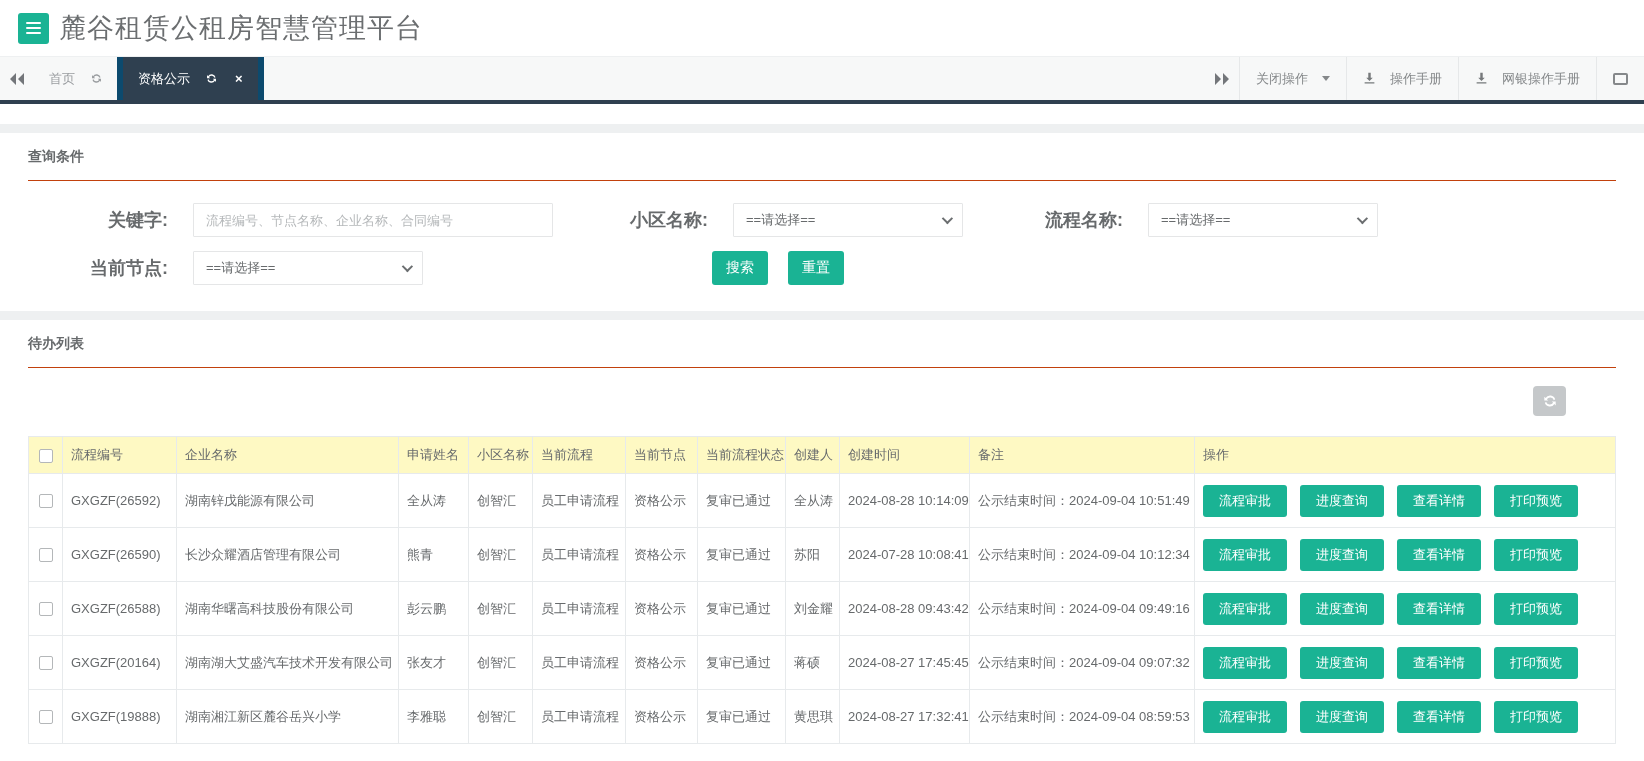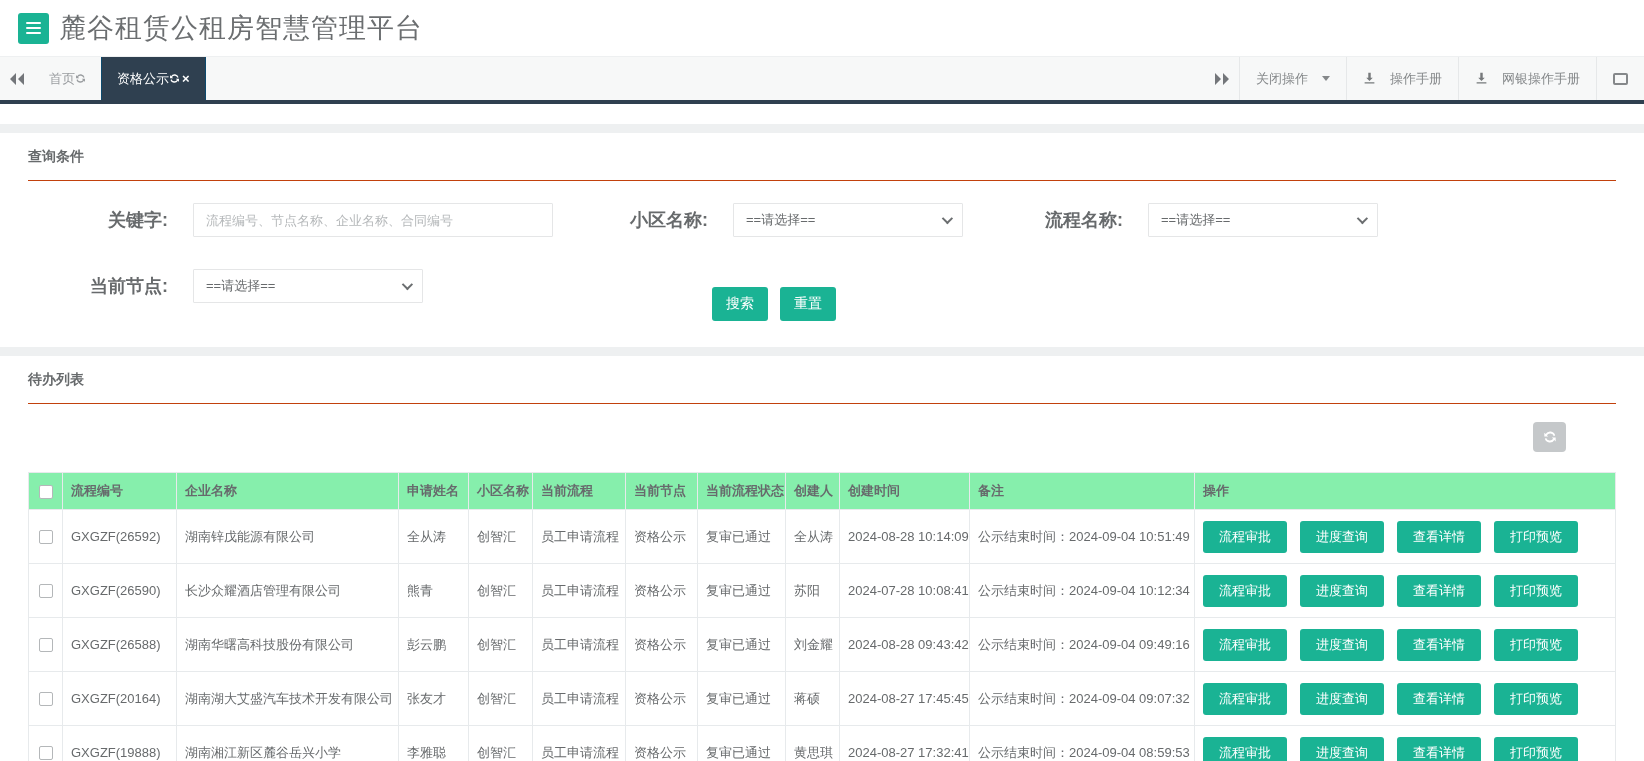--- a/index.html
+++ b/index.html
@@ -9,22 +9,22 @@
   
   .app-header { height:57px; background:#fff; display:flex; align-items:center; padding-left:18px; border-bottom:1px solid #eef0f1;}
   .menu-btn { width:31px; height:31px; background:var(--accent); border:none; border-radius:3px;
     display:flex; flex-direction:column; justify-content:center; align-items:center; gap:3px; cursor:pointer;}
   .menu-btn i { display:block; width:15px; height:2px; background:#fff; border-radius:1px;}
   .app-title { font-size:27px; color:#6b6e70; margin-left:10px; font-weight:400; letter-spacing:1px;}
 
   
   .tabbar { height:47px; background:#f7f8f8; border-bottom:4px solid var(--dark); display:flex; align-items:stretch;}
   .tab-scroll { width:34px; display:flex; align-items:center; justify-content:center; cursor:pointer; color:#73767a;}
-  .tab { display:flex; align-items:center; gap:0; padding:0 15px; font-size:13px; color:#9a9da0; cursor:pointer;
-    border-right:1px solid #0c4a6e;}
+  .tab { display:flex; align-items:center; gap:16px; padding:0 15px; font-size:13px; color:#9a9da0; cursor:pointer;
+    border-right:6px solid #0c4a6e;}
   .tab.active { background:var(--dark); color:#fff;}
   .tab .x-icon { font-size:13px; font-weight:700; margin-left:2px;}
   .tab-right { margin-left:auto; display:flex; align-items:stretch;}
   .tab-action { display:flex; align-items:center; gap:14px; padding:0 16px; font-size:13px; color:#85888a;
     border-left:1px solid #e6e8e9; cursor:pointer; white-space:nowrap;}
   .caret { width:0; height:0; border-left:4px solid transparent; border-right:4px solid transparent; border-top:5px solid #85888a; display:inline-block;}
   .ric { display:inline-flex; }
   .monitor-ic { width:15px; height:12px; border:2px solid #85888a; border-radius:2px; display:inline-block;}
 
   
@@ -44,33 +44,33 @@
   .txt-input { width:360px;}
   .txt-input input { border:none; outline:none; width:100%; font-size:13px; color:#676a6c; font-family:inherit;}
   .txt-input input::placeholder { color:#b5b8ba;}
   .sel { width:230px; justify-content:space-between; cursor:pointer;}
   .sel .chev { width:8px; height:8px; border-right:2px solid #6b6e70; border-bottom:2px solid #6b6e70;
     transform:rotate(45deg) translateY(-2px); flex:none;}
   .lbl2 { width:155px;}
   .lbl3 { width:160px;}
   .btn { background:var(--accent); color:#fff; border:none; border-radius:3px; font-size:14px; padding:8px 14px;
     cursor:pointer; font-family:inherit;}
-  .q-buttons { margin-left:289px; display:flex; gap:12px;margin-top:36px;}
+  .q-buttons { margin-left:289px; display:flex; gap:20px;}
 
   
   .todo-toolbar { display:flex; justify-content:flex-end; padding:18px 50px 0 0;}
   .refresh-btn { width:33px; height:30px; background:#c5c8ca; border:none; border-radius:4px; color:#fff;
     display:flex; align-items:center; justify-content:center; cursor:pointer;}
 
   
   table { border-collapse:collapse; table-layout:fixed; width:100%; margin-top:20px; font-size:13px;}
   col.c-cb{width:34px;} col.c-code{width:114px;} col.c-company{width:222px;} col.c-app{width:70px;}
   col.c-comm{width:64px;} col.c-proc{width:93px;} col.c-node{width:72px;} col.c-status{width:88px;}
   col.c-creator{width:54px;} col.c-created{width:130px;} col.c-remark{width:225px;} col.c-ops{width:auto;}
-  th { background:#86efac; border:1px solid #e7eaec; font-weight:700; color:#676a6c; text-align:left;
+  th { background:#fef9c3; border:1px solid #e7eaec; font-weight:400; color:#676a6c; text-align:left;
     padding:9px 8px; white-space:nowrap;}
   td { border:1px solid #e7eaec; height:54px; padding:4px 8px; vertical-align:middle; white-space:nowrap; overflow:hidden;}
   .td-cb, .th-cb { text-align:center;}
   .cb { width:14px; height:14px; border:1px solid #b4b7b9; border-radius:2px; display:inline-block; background:#fff;
     vertical-align:middle; cursor:pointer;}
   .td-ops { padding-left:8px;}
   .ops-wrap { display:flex; gap:13px;}
   .act-btn { background:var(--accent); color:#fff; border:none; border-radius:3px; font-size:13px; padding:7px 16px;
     cursor:pointer; white-space:nowrap; font-family:inherit;}
   .bottom-fill { background:#fff; height:40px;}

